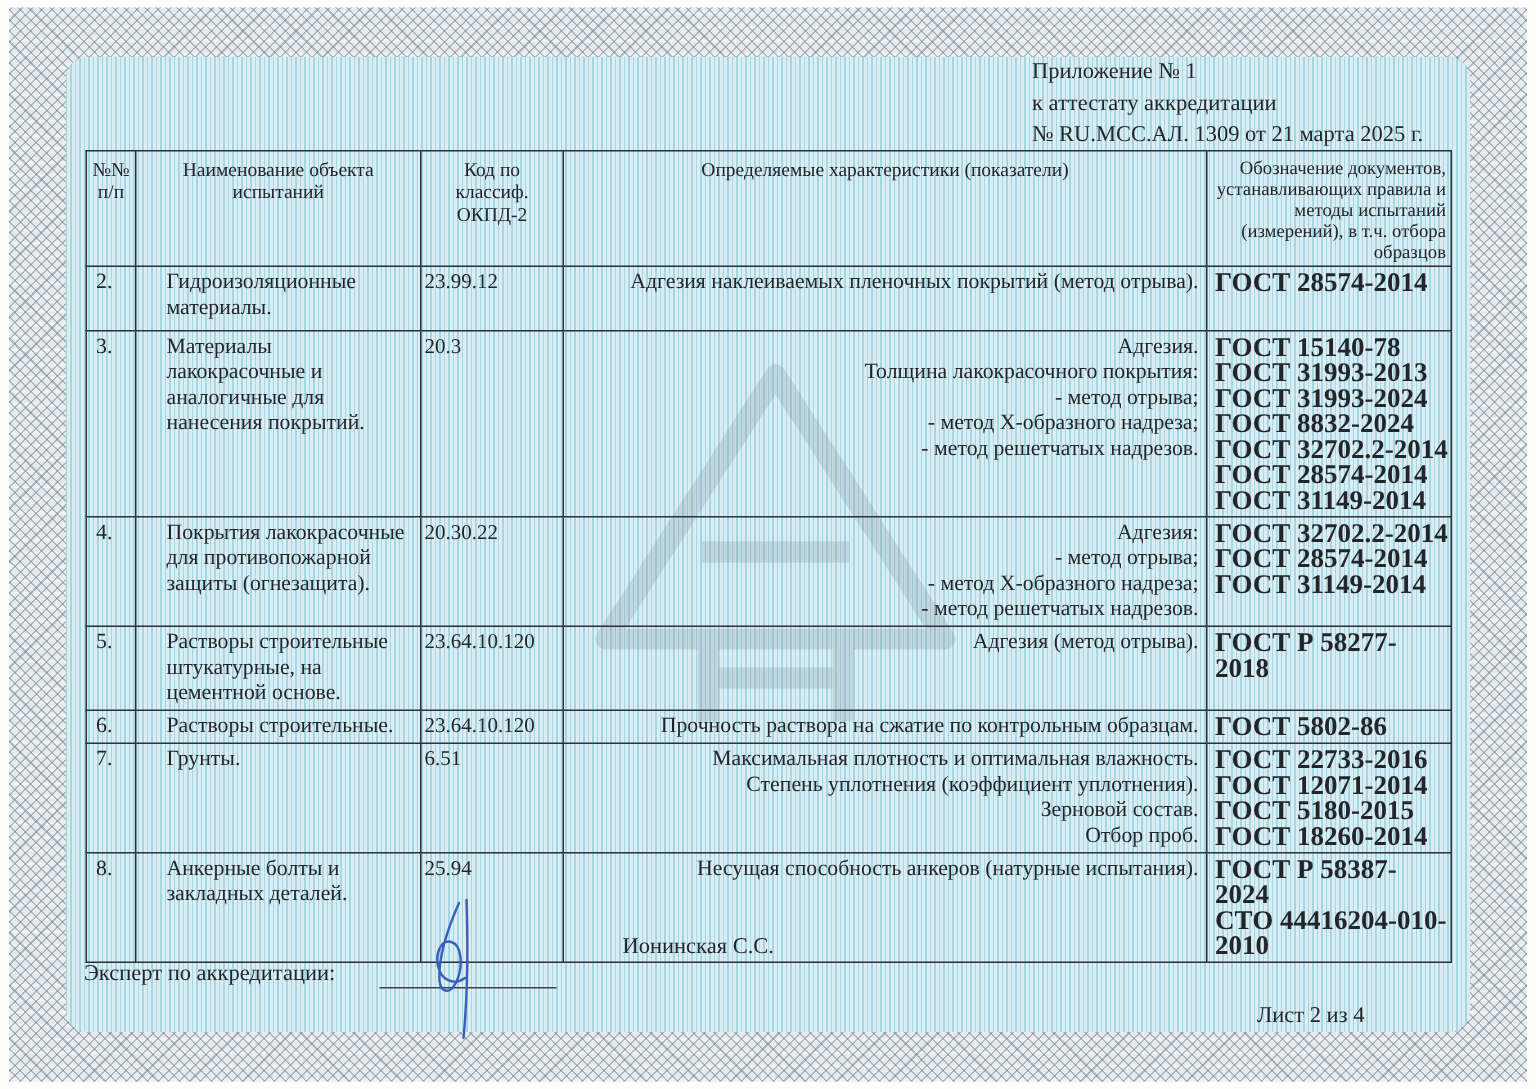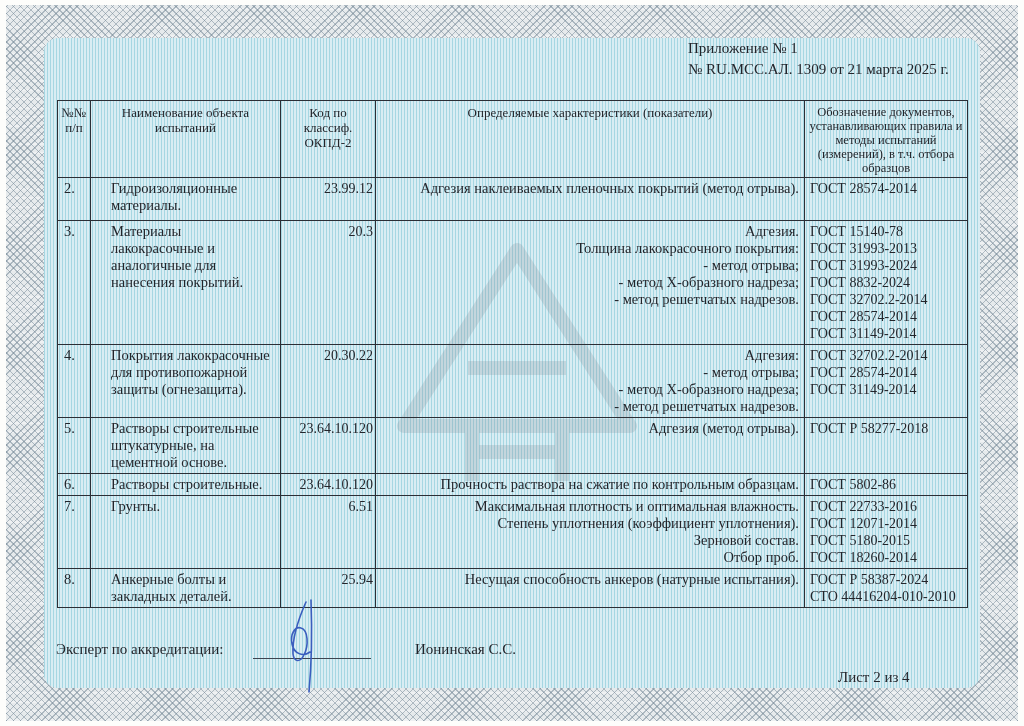--- a/index.html
+++ b/index.html
@@ -45,50 +45,51 @@
     border-collapse:collapse;table-layout:fixed;
     font-size:14.5px;line-height:17px;
   }
   .doc th,.doc td{
     border:1px solid var(--line_ink);
     vertical-align:top;text-align:left;
     padding:2px 5px 2px 7px;
     font-weight:normal;overflow:hidden;
   }
   .doc th{text-align:center;padding:4px 3px 2px 3px;font-size:13px;line-height:15px;}
-  .doc th.h4{font-size:12.5px;line-height:14px;}
+  .doc th.h4{font-size:12.5px;line-height:14px;text-align:right;}
   td.cell-num{padding-left:6px;}
-  td.cell-code{text-align:right;padding-left:2px;padding-right:2px;font-size:14px;}
-  td.cell-docs{font-size:14px;padding-left:5px;padding-right:0;}
+  td.cell-code{text-align:left;padding-left:2px;padding-right:2px;font-size:14px;}
+  td.cell-docs{font-size:18px;padding-left:5px;padding-right:0;font-weight:bold;}
   td.cell-name{padding-left:20px;}
   td.cell-char{padding-left:8px;text-align:right;}
 
   .footer-label{position:absolute;left:56px;top:641px;font-size:15px;}
   .sig-line{position:absolute;left:253px;top:658px;width:118px;border-top:1.2px solid #3d4450;}
   .sig-svg{position:absolute;left:262px;top:594px;}
-  .footer-name{position:absolute;left:415px;top:641px;font-size:15px;}
+  .footer-name{position:absolute;left:415px;top:623px;font-size:15px;}
   .footer-sheet{position:absolute;left:838px;top:641px;font-size:15px;margin-top:28px;}
 </style>
 </head>
 <body>
 
 <div class="sheet">
   <div class="frame"></div>
   <div class="inner"></div>
 
   <svg class="watermark" width="290" height="250" viewBox="0 0 290 250">
     <g fill="none" stroke="var(--watermark)" stroke-width="14" stroke-linejoin="round" stroke-linecap="square">
       <path d="M145 14 L258 190 L32 190 Z"></path>
       <path d="M103 132 L187 132"></path>
       <path d="M100 195 L100 238 M190 195 L190 238 M100 216 L190 216"></path>
     </g>
   </svg>
 
   <div class="header-note">
     <div>Приложение № 1</div>
+    <div>к аттестату аккредитации</div>
     <div>№ RU.МСС.АЛ. 1309 от 21 марта 2025 г.</div>
   </div>
 
   <table class="doc">
     <colgroup>
       <col style="width:33px">
         <col style="width:190px">
         <col style="width:95px">
         <col style="width:429px">
         <col style="width:163px">

